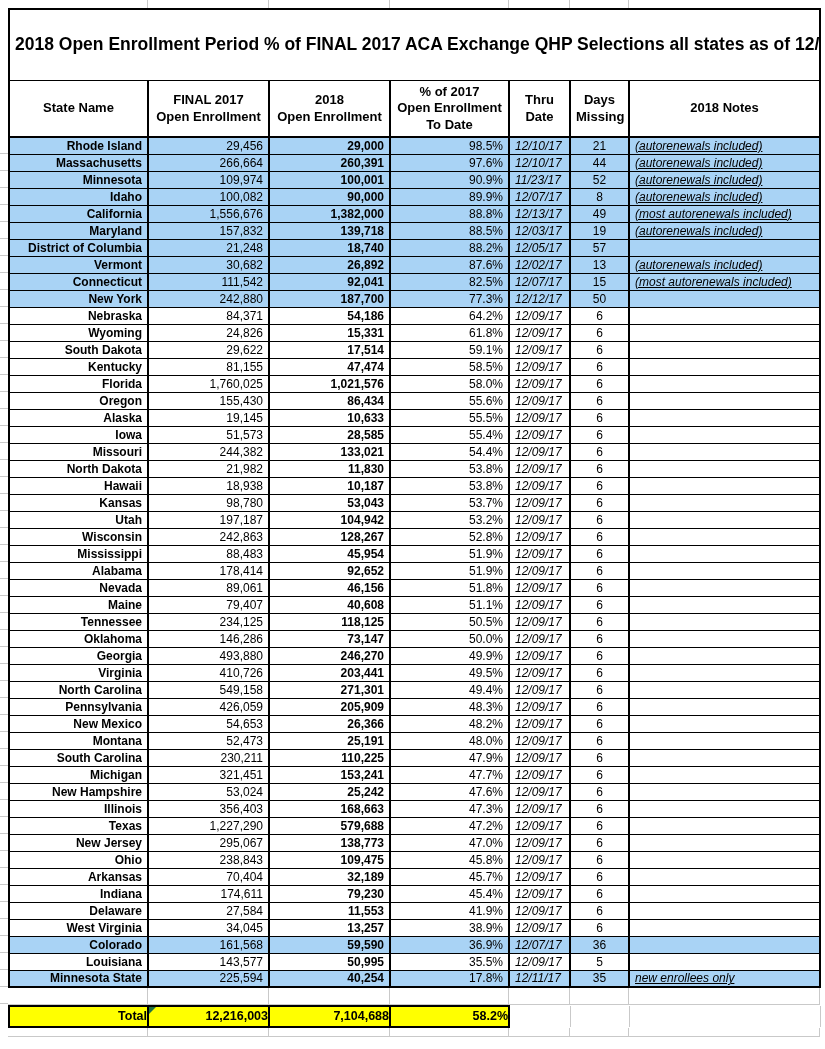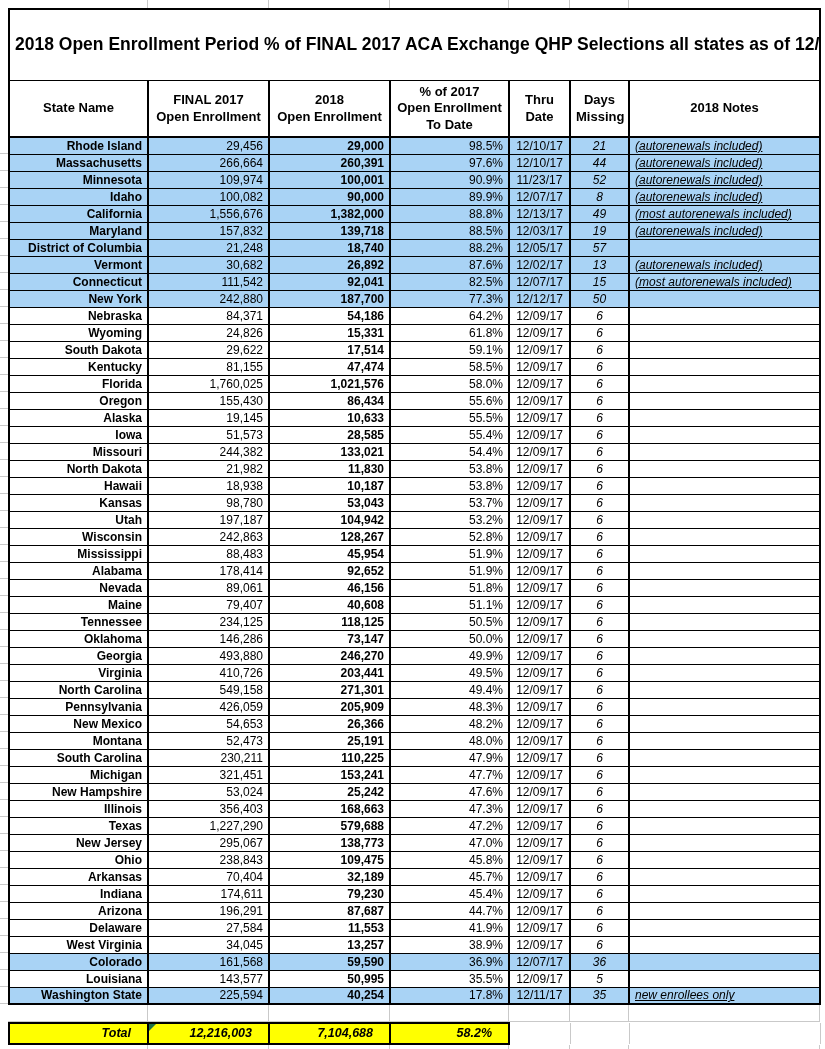--- a/index.html
+++ b/index.html
@@ -36,31 +36,31 @@
   .main th{height:55px;font-weight:bold;font-size:13px;text-align:center;vertical-align:middle;
     white-space:pre-line;line-height:1.25;border-bottom:2px solid var(--border);}
 
   .main tbody tr{height:17px;}
   .main tbody td{font-size:12px;vertical-align:middle;line-height:1;}
   tr.hl td{background:var(--hl);}
   .c-state{font-weight:bold;text-align:right;font-size:12.5px;}
   .c-final{text-align:right;margin-top:40px;}
   .c-2018{text-align:right;font-weight:bold;font-size:11.5px;}
   .c-pct{text-align:right;}
-  .c-thru{text-align:center;font-size:11.5px;padding:0 2px;}
-  .c-days{text-align:center;font-style:italic;font-size:11.5px;}
+  .c-thru{text-align:left;font-style:italic;font-size:11.5px;padding:0 2px;}
+  .c-days{text-align:center;font-size:11.5px;}
   .c-note{text-align:left;font-style:italic;font-size:12px;text-decoration:underline;}
 
   
   .grid-table td{border-right:1px solid var(--grid);border-bottom:1px solid var(--grid);}
   .spacer-row{height:16px;}
   .bottom-row{height:9px;}
 
   .total-table td{height:19px;vertical-align:middle;font-size:12.5px;font-weight:bold;line-height:1;}
-  .total-table td.t-filled{background:var(--yellow);border:2px solid var(--border);padding:0 16px;font-style:italic;}
+  .total-table td.t-filled{background:var(--yellow);border:2px solid var(--border);padding:0 0;}
   .total-table td.t-empty{border-right:1px solid var(--grid);}
   .t-label{text-align:right;}
   .t-num{text-align:right;position:relative;}
   .t-pct{text-align:right;}
   .flag{position:absolute;left:0;top:0;width:0;height:0;
     border-top:7px solid var(--flag);border-right:7px solid transparent;}
 </style>
 </head>
 <body style="--hl: #a9d3f5; --yellow: #ffff00; --grid: #c9c9c9; --flag: #1e7145; --border: #000000;">
 
@@ -501,29 +501,20 @@
         <tr>
           <td class="c-state">Indiana</td>
           <td class="c-final">174,611</td>
           <td class="c-2018">79,230</td>
           <td class="c-pct">45.4%</td>
           <td class="c-thru">12/09/17</td>
           <td class="c-days">6</td>
           <td class="c-note"></td>
         </tr>
         <tr>
-          <td class="c-state">Arizona</td>
-          <td class="c-final">196,291</td>
-          <td class="c-2018">87,687</td>
-          <td class="c-pct">44.7%</td>
-          <td class="c-thru">12/09/17</td>
-          <td class="c-days">6</td>
-          <td class="c-note"></td>
-        </tr>
-        <tr>
           <td class="c-state">Delaware</td>
           <td class="c-final">27,584</td>
           <td class="c-2018">11,553</td>
           <td class="c-pct">41.9%</td>
           <td class="c-thru">12/09/17</td>
           <td class="c-days">6</td>
           <td class="c-note"></td>
         </tr>
         <tr>
           <td class="c-state">West Virginia</td>
@@ -546,21 +537,21 @@
         <tr>
           <td class="c-state">Louisiana</td>
           <td class="c-final">143,577</td>
           <td class="c-2018">50,995</td>
           <td class="c-pct">35.5%</td>
           <td class="c-thru">12/09/17</td>
           <td class="c-days">5</td>
           <td class="c-note"></td>
         </tr>
         <tr class="hl">
-          <td class="c-state">Washington State</td>
+          <td class="c-state">Minnesota State</td>
           <td class="c-final">225,594</td>
           <td class="c-2018">40,254</td>
           <td class="c-pct">17.8%</td>
           <td class="c-thru">12/11/17</td>
           <td class="c-days">35</td>
           <td class="c-note">new enrollees only</td>
         </tr>
       </tbody>
   </table>
 

